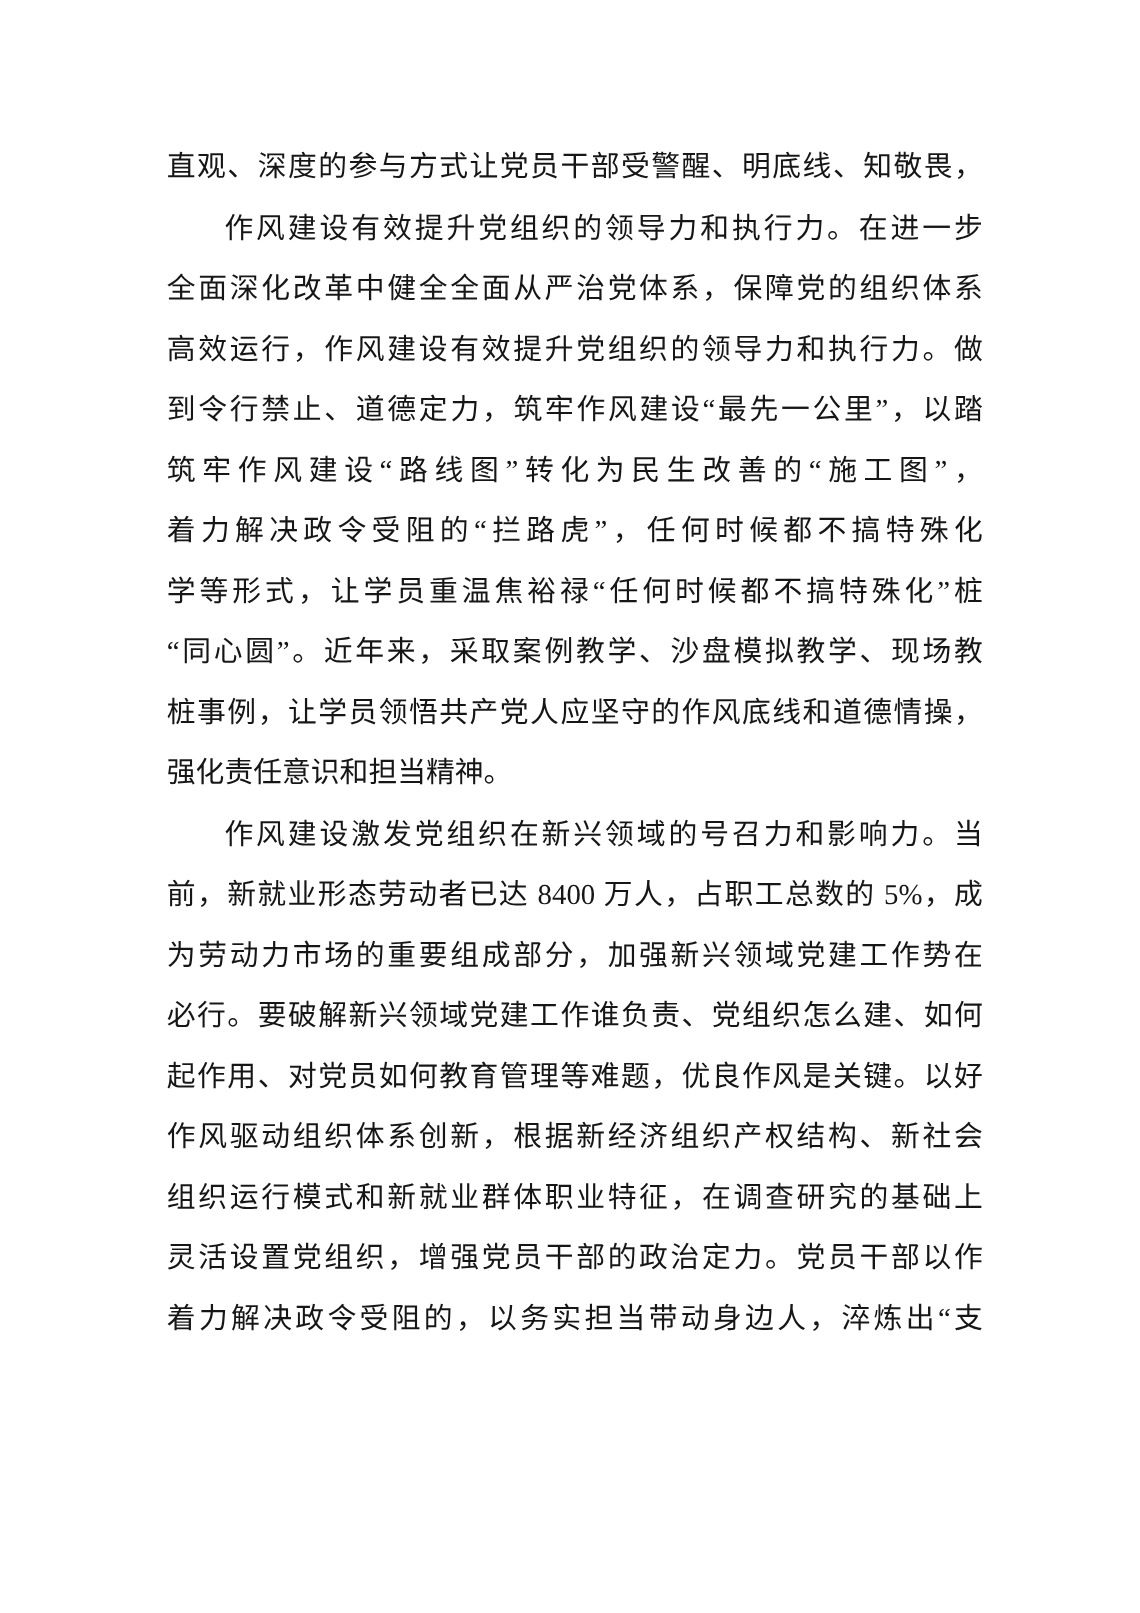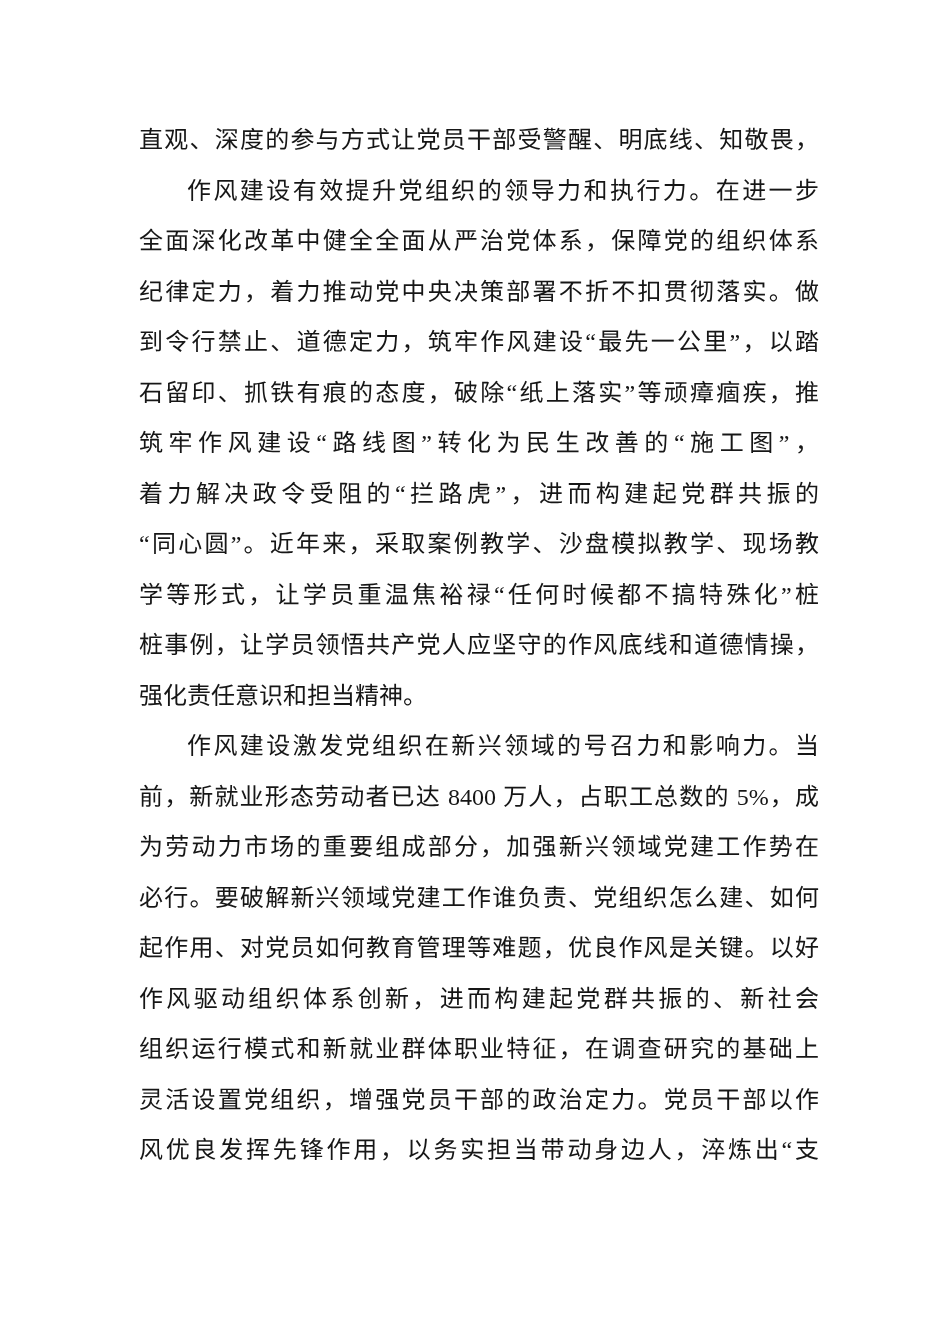--- a/index.html
+++ b/index.html
@@ -46,35 +46,34 @@
 <body>
 
 <div class="page">
   <div class="text-block" id="text-block">
       <div class="paragraph">
         <div class="line">直观、深度的参与方式让党员干部受警醒、明底线、知敬畏，</div>
       </div>
       <div class="paragraph">
         <div class="line indent">作风建设有效提升党组织的领导力和执行力。在进一步</div>
         <div class="line">全面深化改革中健全全面从严治党体系，保障党的组织体系</div>
-        <div class="line">纪律定力，着力推动党中央决策部署不折不扣贯彻落实。做</div>
+        <div class="line">高效运行，作风建设有效提升党组织的领导力和执行力。做</div>
         <div class="line">到令行禁止、道德定力，筑牢作风建设“最先一公里”，以踏</div>
-        <div class="line">石留印、抓铁有痕的态度，破除“纸上落实”等顽瘴痼疾，推</div>
         <div class="line">筑牢作风建设“路线图”转化为民生改善的“施工图”，</div>
-        <div class="line">着力解决政令受阻的“拦路虎”，进而构建起党群共振的</div>
+        <div class="line">着力解决政令受阻的“拦路虎”，任何时候都不搞特殊化</div>
+        <div class="line">学等形式，让学员重温焦裕禄“任何时候都不搞特殊化”桩</div>
         <div class="line">“同心圆”。近年来，采取案例教学、沙盘模拟教学、现场教</div>
-        <div class="line">学等形式，让学员重温焦裕禄“任何时候都不搞特殊化”桩</div>
         <div class="line">桩事例，让学员领悟共产党人应坚守的作风底线和道德情操，</div>
         <div class="line plain">强化责任意识和担当精神。</div>
       </div>
       <div class="paragraph">
         <div class="line indent">作风建设激发党组织在新兴领域的号召力和影响力。当</div>
         <div class="line">前，新就业形态劳动者已达 8400 万人，占职工总数的 5%，成</div>
         <div class="line">为劳动力市场的重要组成部分，加强新兴领域党建工作势在</div>
         <div class="line">必行。要破解新兴领域党建工作谁负责、党组织怎么建、如何</div>
         <div class="line">起作用、对党员如何教育管理等难题，优良作风是关键。以好</div>
-        <div class="line">作风驱动组织体系创新，进而构建起党群共振的、新社会</div>
+        <div class="line">作风驱动组织体系创新，根据新经济组织产权结构、新社会</div>
         <div class="line">组织运行模式和新就业群体职业特征，在调查研究的基础上</div>
         <div class="line">灵活设置党组织，增强党员干部的政治定力。党员干部以作</div>
-        <div class="line">风优良发挥先锋作用，以务实担当带动身边人，淬炼出“支</div>
+        <div class="line">着力解决政令受阻的，以务实担当带动身边人，淬炼出“支</div>
       </div>
     </div>
 </div>
 
 </body></html>

